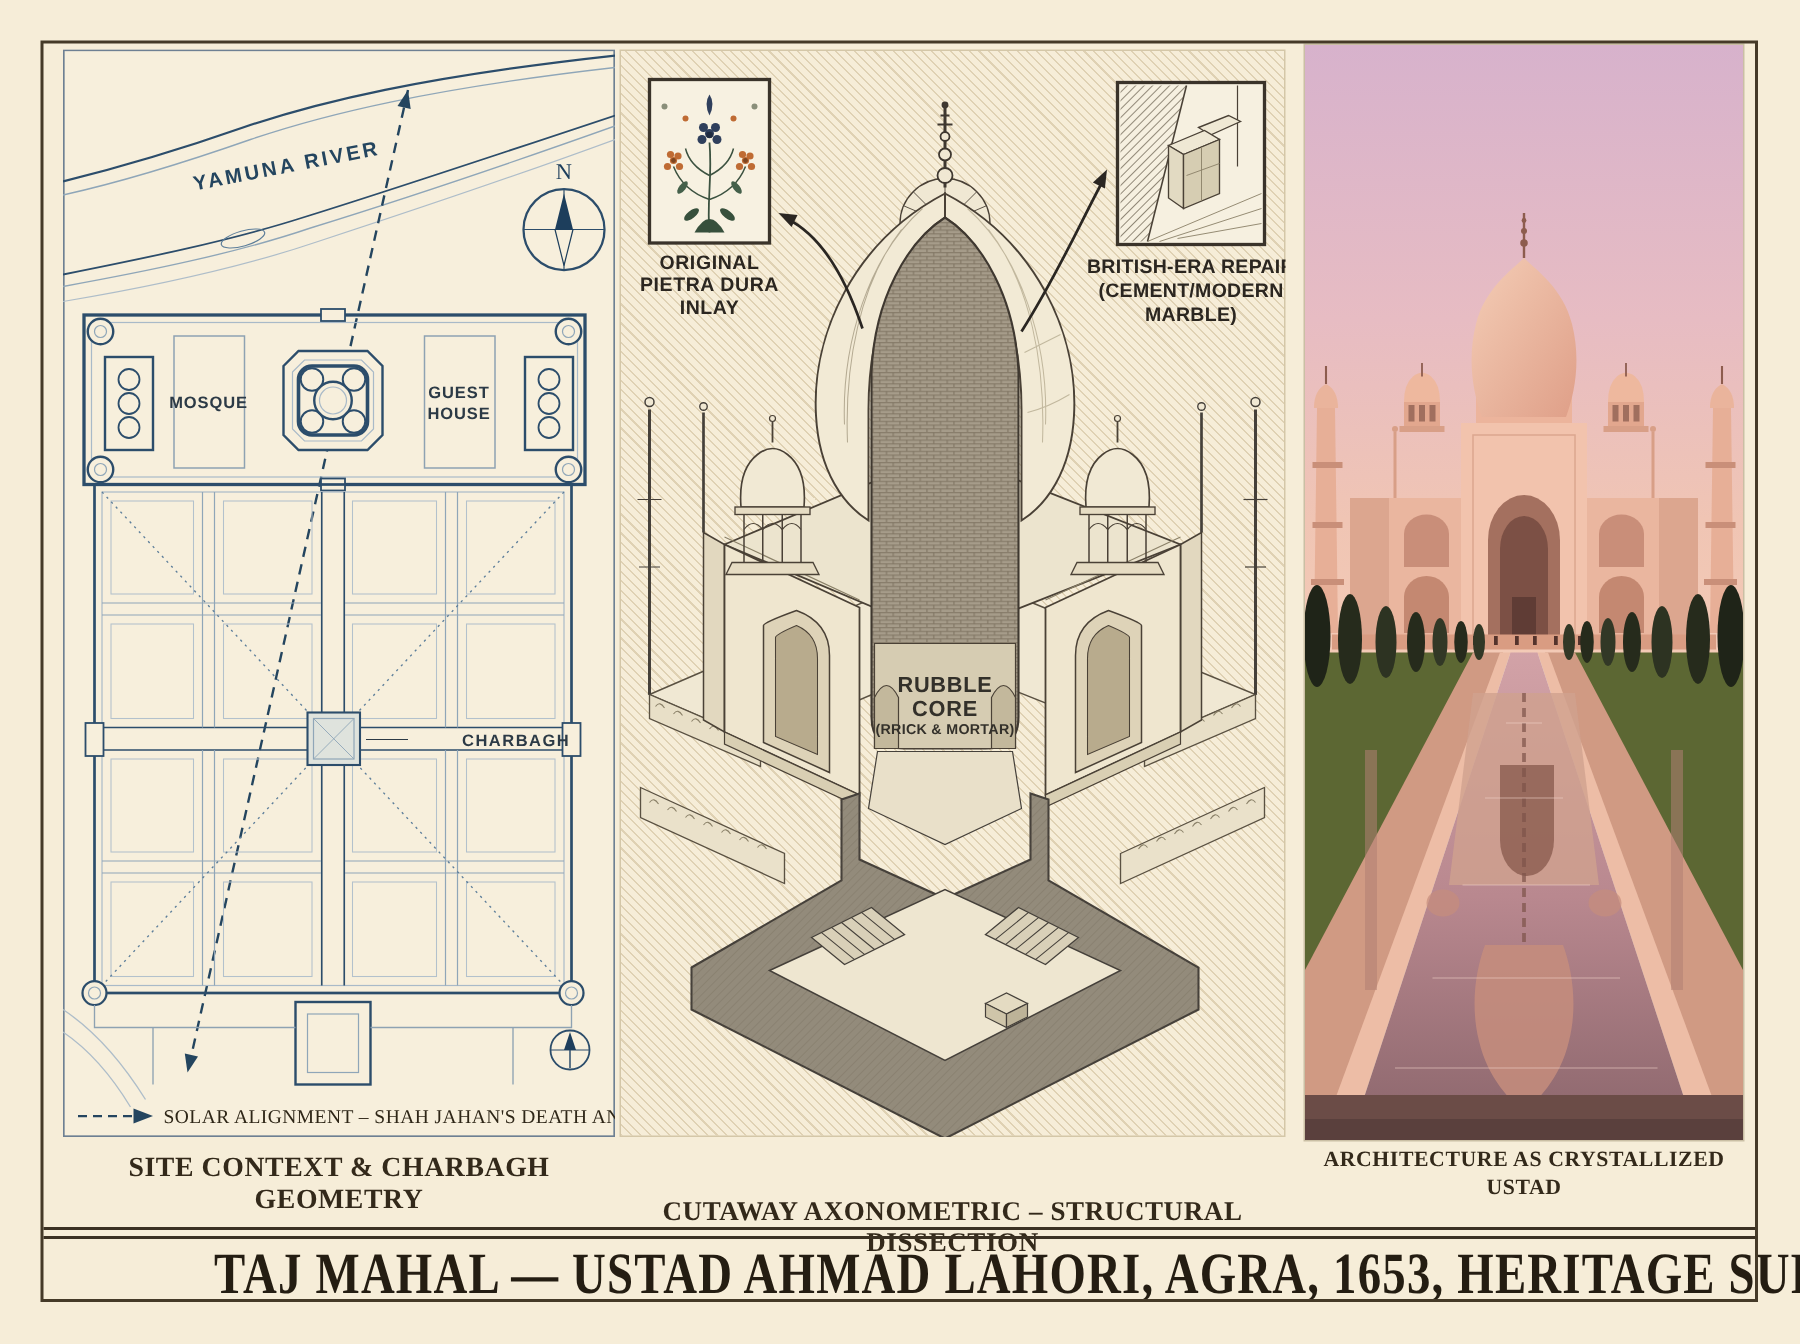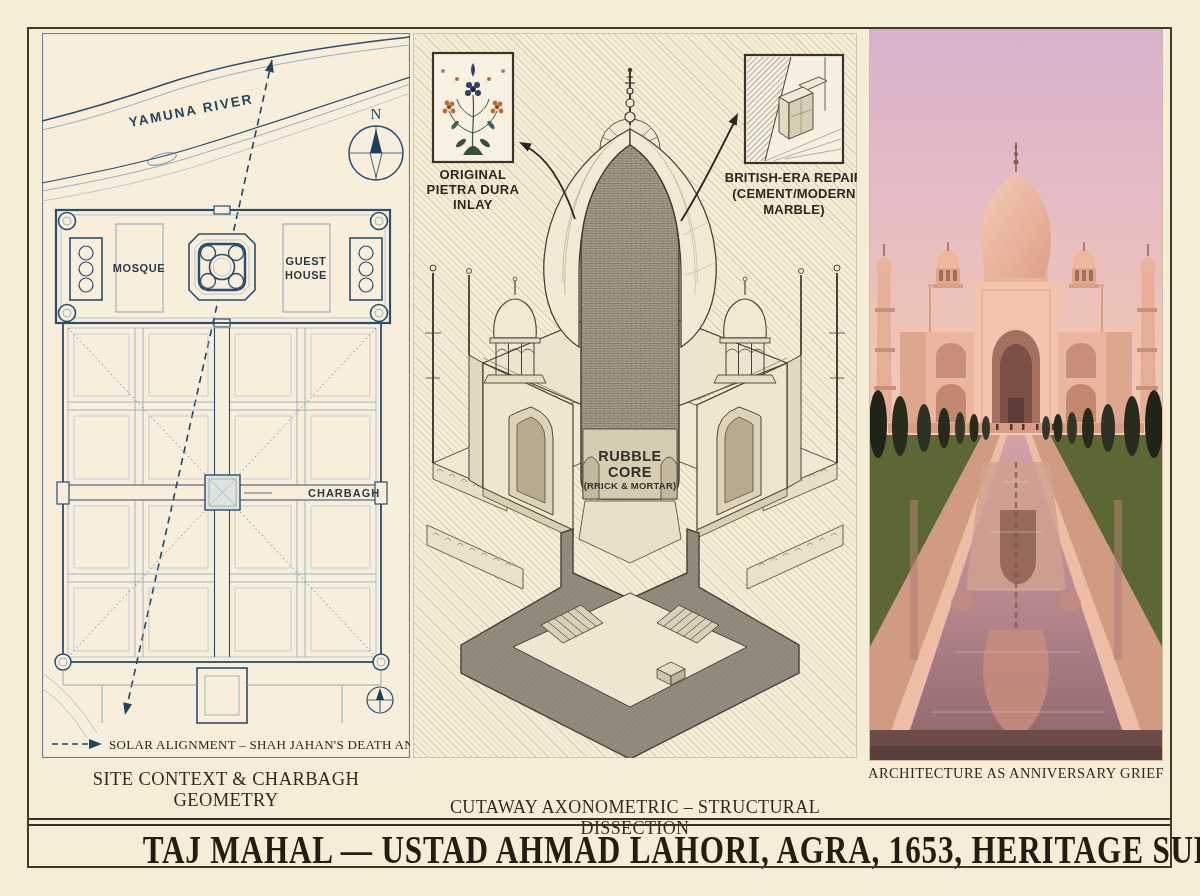--- a/index.html
+++ b/index.html
@@ -3,21 +3,21 @@
 <meta charset="utf-8">
 <style>
   html,body{margin:0;padding:0;background:#e8e0cc;}
   .poster{position:relative;width:1200px;height:896px;background:#f6edd8;overflow:hidden;
           font-family:"Liberation Serif",serif;}
   .frame{position:absolute;left:27px;top:27px;right:28px;bottom:28px;border:2px solid #453a28;}
   .panel-svg{position:absolute;display:block;}
   .hatch-bg{position:absolute;left:413px;top:33px;width:444px;height:725px;
             border:1px solid #d4c7a8;box-sizing:border-box;
             background:repeating-linear-gradient(45deg,rgba(186,164,120,.38) 0px,rgba(186,164,120,.38) 1px,rgba(0,0,0,0) 1px,rgba(0,0,0,0) 4.5px);}
-  .caption{position:absolute;text-align:center;color:#33291a;font-weight:normal;letter-spacing:.4px;}
+  .caption{position:absolute;text-align:center;color:#33291a;font-weight:bold;letter-spacing:.4px;}
   .cap-left{left:42px;top:769px;width:368px;font-size:18.5px;}
   .cap-mid{left:413px;top:769px;width:444px;font-size:18px;margin-top:28px;}
   .cap-right{left:862px;top:764px;width:308px;font-size:16.5px;line-height:19px;}
   .cap-right .sub{font-size:14.5px;}
   .rule{position:absolute;left:29px;right:30px;top:818px;height:4px;
         border-top:2px solid #3b3123;border-bottom:2px solid #3b3123;}
   .title{position:absolute;left:0;right:0;top:827px;text-align:center;color:#241d12;}
   .title span{display:inline-block;transform:scaleX(.8);transform-origin:50% 50%;
               font-size:39px;font-weight:bold;letter-spacing:1px;white-space:nowrap;}
   .photo-box{position:absolute;left:870px;top:30px;width:292px;height:730px;outline:1px solid #cabfa4;}
@@ -524,21 +524,21 @@
     </g>
 
     <rect x="0" y="700" width="292" height="30" fill="#6b4c47"></rect>
     <rect x="0" y="716" width="292" height="14" fill="#5a403d"></rect>
   </svg>
   </div>
 
   <div class="caption cap-left">SITE CONTEXT &amp; CHARBAGH GEOMETRY</div>
   <div class="caption cap-mid">CUTAWAY AXONOMETRIC – STRUCTURAL DISSECTION</div>
   <div class="caption cap-right">
-    <div class="sub">ARCHITECTURE AS ANNIVERSARY GRIEF</div>
+    <div class="sub">ARCHITECTURE AS CRYSTALLIZED USTAD</div>
   </div>
 
   <div class="rule"></div>
   <div class="title">
     <span>TAJ MAHAL — USTAD AHMAD LAHORI, AGRA, 1653, HERITAGE SURVEY</span>
   </div>
 
   <div class="frame"></div>
 </div>
 

